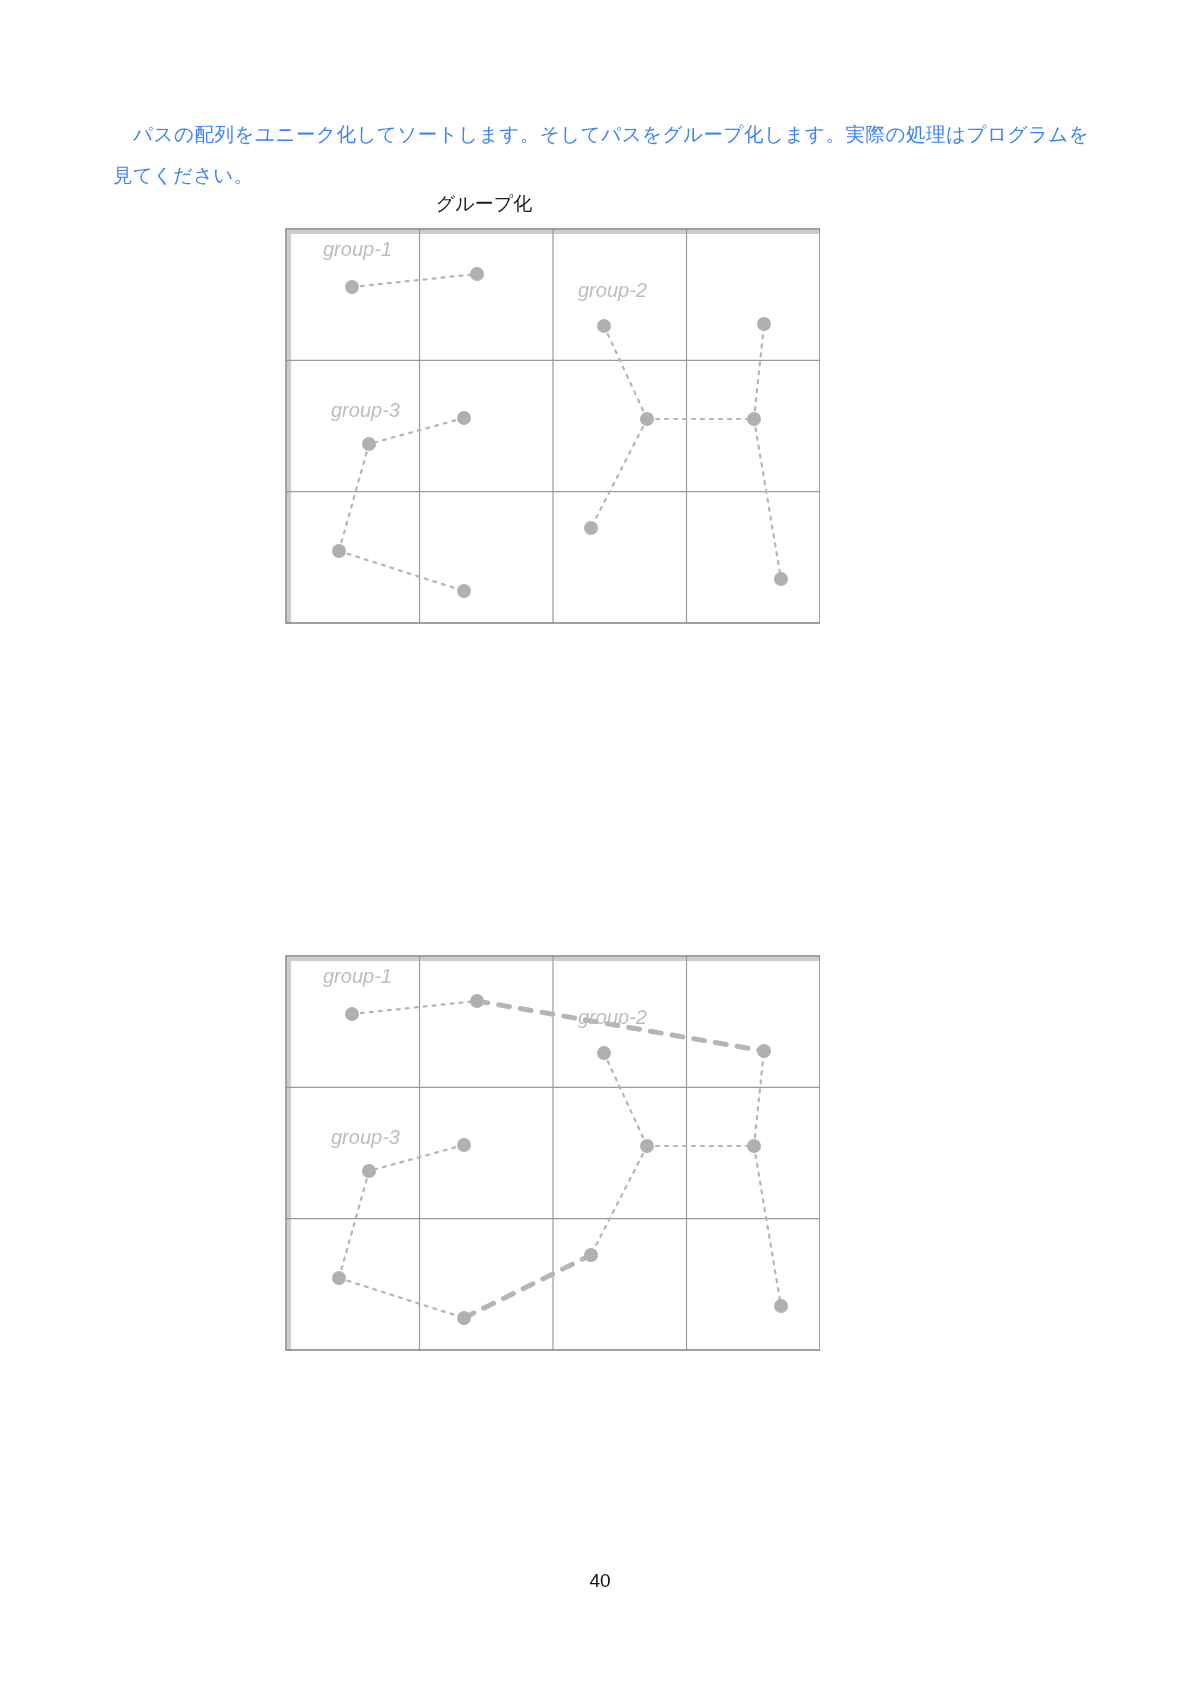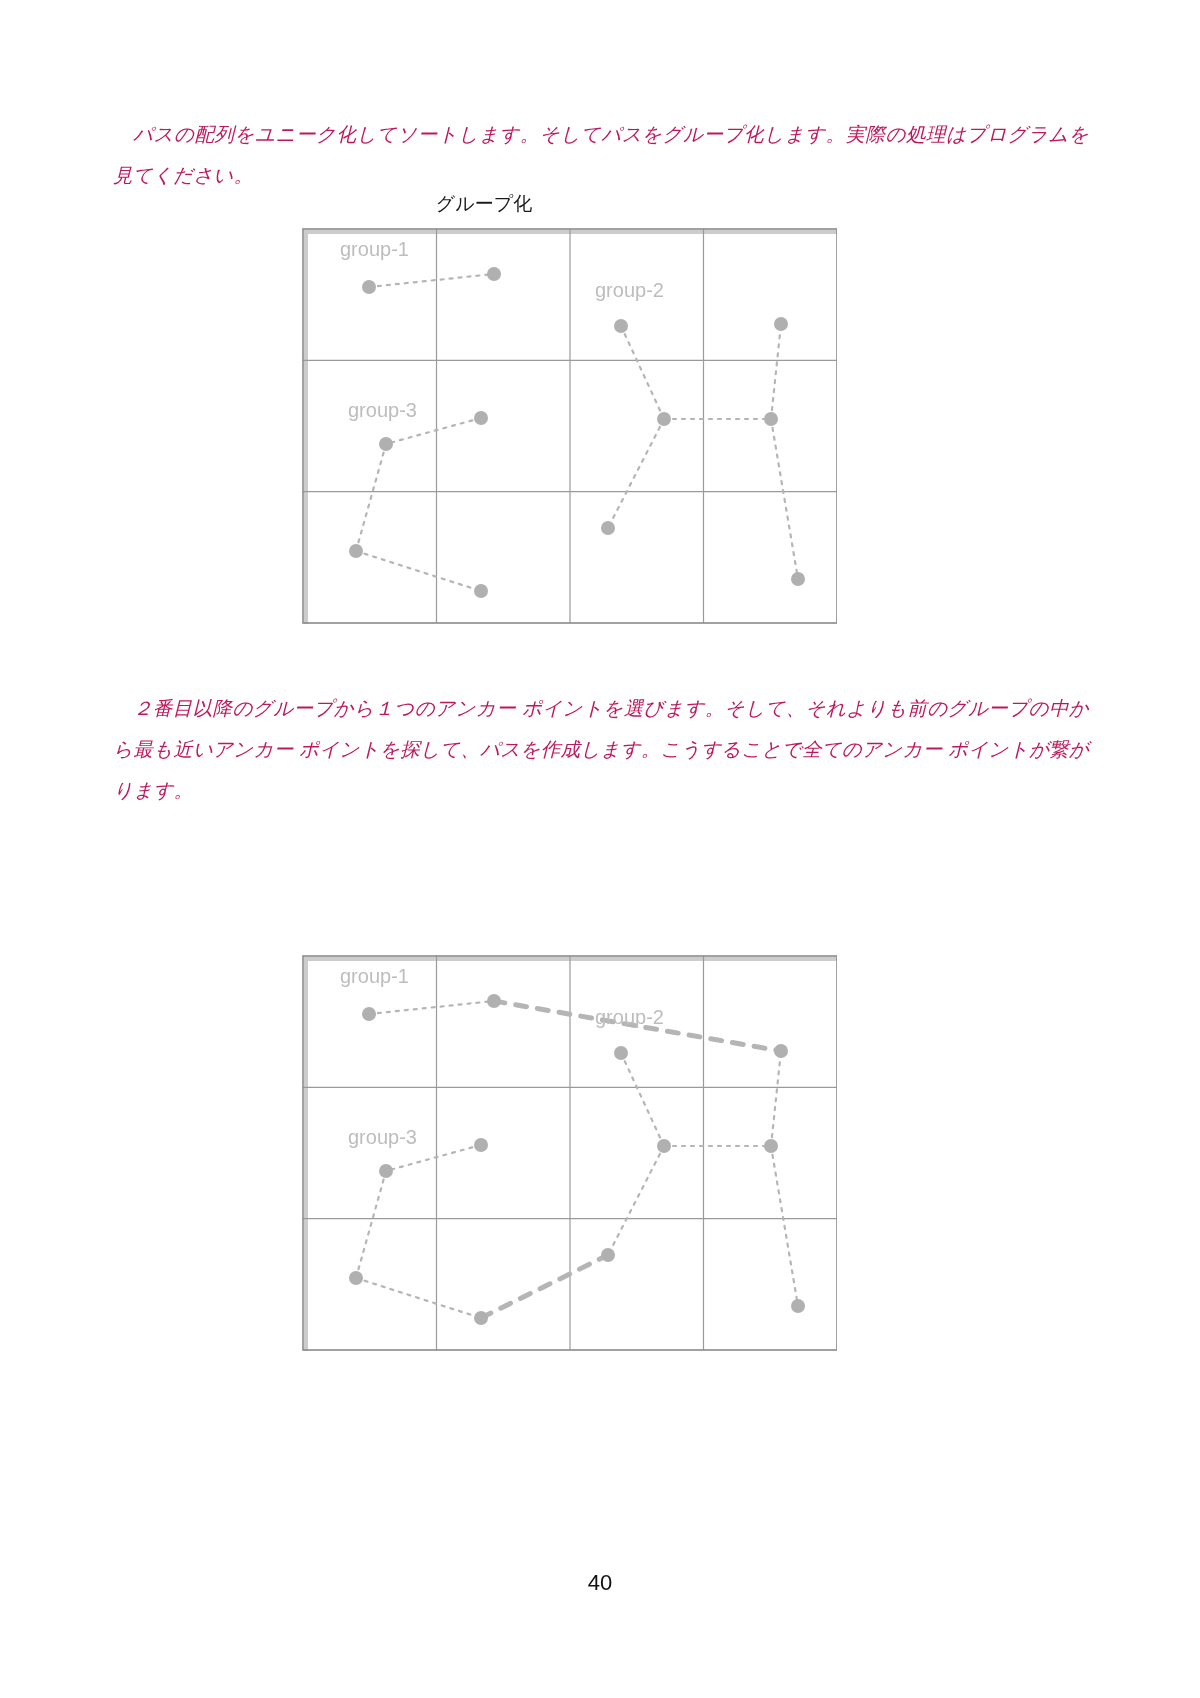--- a/index.html
+++ b/index.html
@@ -21,55 +21,55 @@
     width: 1200px;
     height: 1698px;
   }
   .para {
     position: absolute;
     left: 113px;
     width: 976px;
     font-size: 19.5px;
     line-height: 41px;
     letter-spacing: 0.2px;
-    color: #be185d;
+    color: #3b82f6;
     text-align: justify;
     white-space: pre-wrap;
-    font-style: italic;
   }
   .p1 { top: 94px; }
   .p2 { top: 668px; }
   .p3 { top: 791px; }
 
   .fig-caption {
     position: absolute;
     width: 968px;
     left: 0;
     text-align: center;
     font-size: 19px;
     color: #1a1a1a;
   }
   .cap1 { top: 191px; }
   .cap2 { top: 925px; }
 
   .figure {
     position: absolute;
-    left: 301px;
+    left: 284px;
     width: 536px;
+    font-style: italic;
   }
   .fig1 { top: 226px; height: 398px; }
   .fig2 { top: 953px; height: 404px; }
 
   .page-number {
     position: absolute;
     left: 0;
     width: 1200px;
     top: 1570px;
     text-align: center;
-    font-size: 22px;
+    font-size: 19px;
     color: #111111;
   }
 
   svg { display: block; }
 </style>
 </head>
 <body>
 
 <div class="page">
 
@@ -115,21 +115,20 @@
           <circle cx="307" cy="302" r="7" fill="#b0b0b0"></circle>
           <circle cx="497" cy="353" r="7" fill="#b0b0b0"></circle>
           <circle cx="85" cy="218" r="7" fill="#b0b0b0"></circle>
           <circle cx="180" cy="192" r="7" fill="#b0b0b0"></circle>
           <circle cx="55" cy="325" r="7" fill="#b0b0b0"></circle>
           <circle cx="180" cy="365" r="7" fill="#b0b0b0"></circle>
         </g>
       </svg>
   </div>
 
-  <p class="para p2">　２番目以降のグループから１つのアンカー ポイントを選びます。そして、それよりも前のグループの中から最も近いアンカー ポイントを探して、パスを作成します。こうすることで全てのアンカー ポイントが繋がります。</p>
 
 
 
   <div class="figure fig2">
     <svg id="svg-fig-2" width="536" height="398" viewBox="0 0 536 398">
         <rect x="5" y="6" width="534" height="394" fill="none" stroke="#cccccc" stroke-width="4"></rect>
         <g>
           <line x1="135.5" y1="3" x2="135.5" y2="397" stroke="#9a9a9a" stroke-width="1.2"></line>
           <line x1="269" y1="3" x2="269" y2="397" stroke="#9a9a9a" stroke-width="1.2"></line>
           <line x1="402.5" y1="3" x2="402.5" y2="397" stroke="#9a9a9a" stroke-width="1.2"></line>

